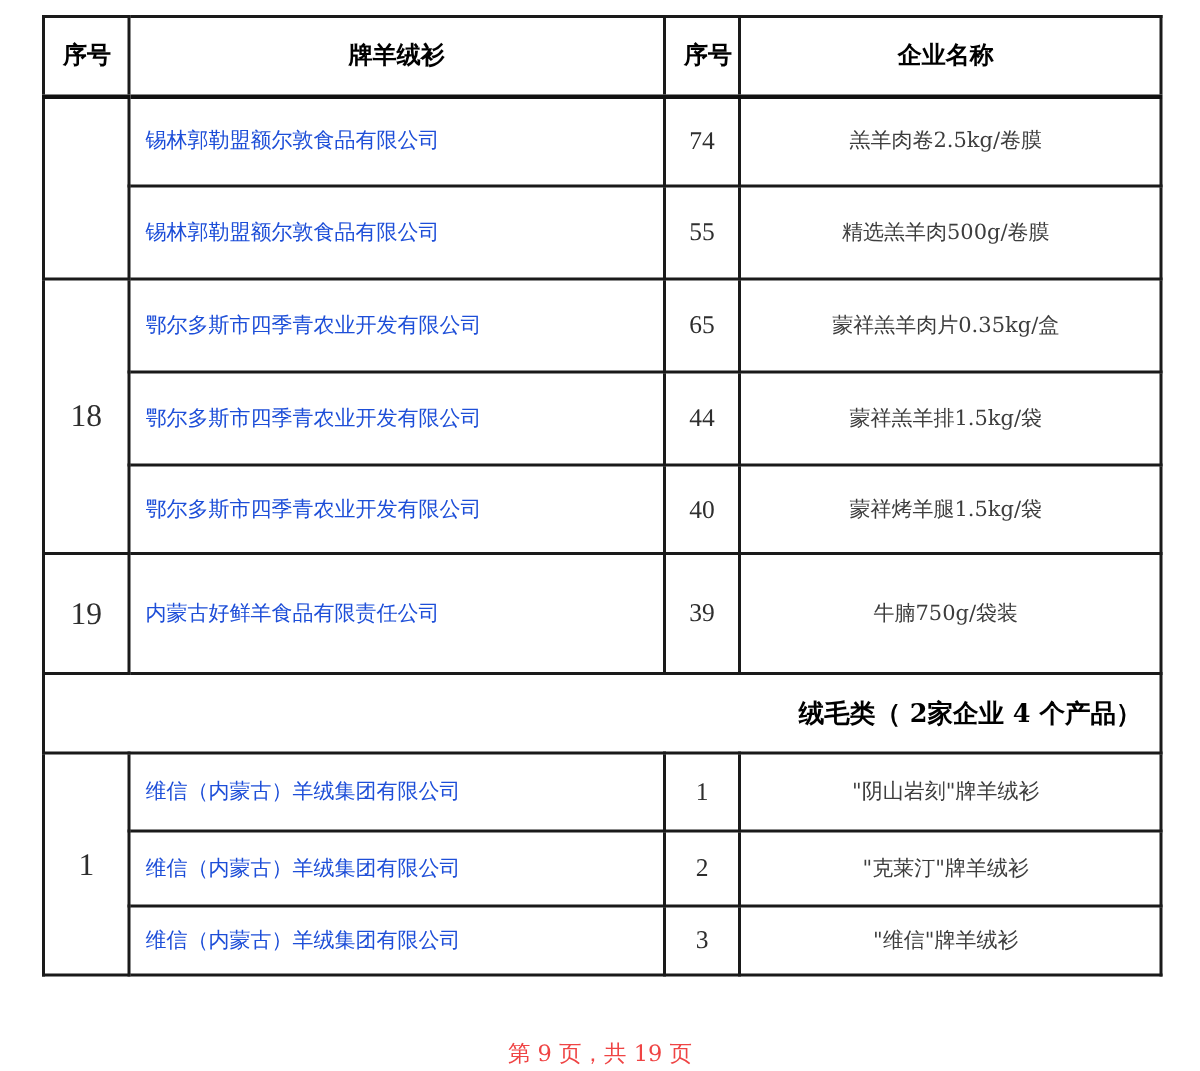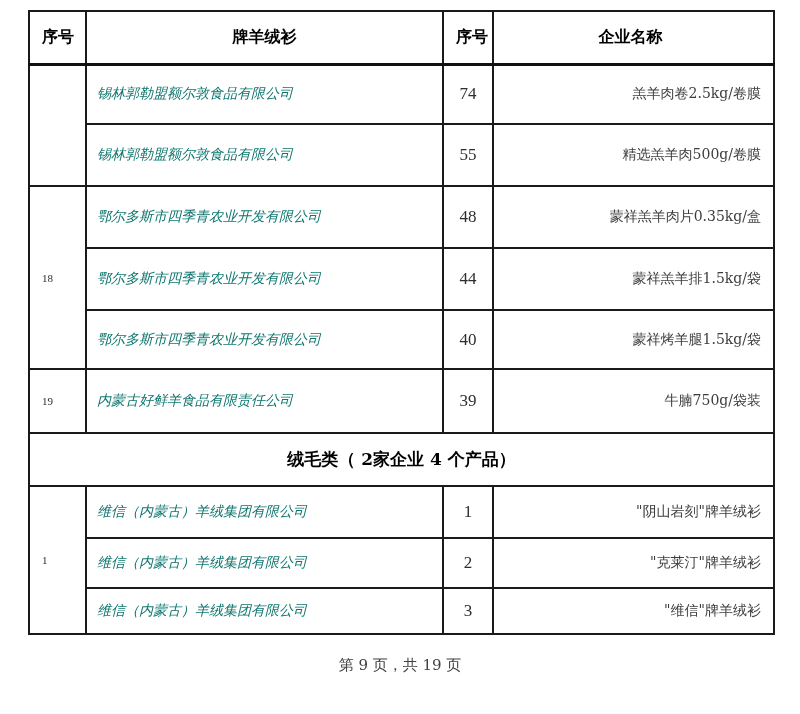--- a/index.html
+++ b/index.html
@@ -36,58 +36,58 @@
     font-weight: bold;
     font-size: 16px;
     color: #000000;
     text-align: center;
   }
   .doc-table th.left-head {
     text-align: left;
     padding-left: 6px;
   }
   td.gno {
-    font-size: 11px;
+    text-align: center;
+    font-size: 21px;
     color: #2e2e2e;
     font-family: "Liberation Serif", "DejaVu Serif", serif;
   }
   td.pno {
     text-align: center;
     font-size: 17px;
     color: #2e2e2e;
     font-family: "Liberation Serif", "DejaVu Serif", serif;
     margin-left: 21px;
   }
   td.company {
     font-size: 14px;
-    color: #0f766e;
+    color: #1d4ed8;
     padding-left: 10px;
     text-align: left;
-    font-style: italic;
   }
   td.product {
     font-size: 14px;
     color: #3d3d3d;
     padding-left: 6px;
-    text-align: right;
+    text-align: center;
   }
   tr.section-row td {
-    text-align: center;
+    text-align: right;
     font-weight: bold;
     font-size: 17px;
     color: #000000;
   }
   .footer {
     position: absolute;
     left: 0;
-    top: 656px;
+    top: 693px;
     width: 100%;
     text-align: center;
     font-size: 15px;
-    color: #404040;
+    color: #ef4444;
     font-family: "DejaVu Serif", "Liberation Serif", serif;
   }
 </style>
 </head>
 <body>
 
 <div class="page">
 
   <table class="doc-table">
     <colgroup>
@@ -113,35 +113,35 @@
     </tr>
     <tr style="height:62px">
       <td class="company">锡林郭勒盟额尔敦食品有限公司</td>
       <td class="pno">55</td>
       <td class="product">精选羔羊肉500g/卷膜</td>
     </tr>
 
     <tr style="height:62px">
       <td class="gno" rowspan="3">18</td>
       <td class="company">鄂尔多斯市四季青农业开发有限公司</td>
-      <td class="pno">48</td>
+      <td class="pno">65</td>
       <td class="product">蒙祥羔羊肉片0.35kg/盒</td>
     </tr>
     <tr style="height:62px">
       <td class="company">鄂尔多斯市四季青农业开发有限公司</td>
       <td class="pno">44</td>
       <td class="product">蒙祥羔羊排1.5kg/袋</td>
     </tr>
     <tr style="height:59px">
       <td class="company">鄂尔多斯市四季青农业开发有限公司</td>
       <td class="pno">40</td>
       <td class="product">蒙祥烤羊腿1.5kg/袋</td>
     </tr>
 
-    <tr style="height:64px">
+    <tr style="height:80px">
       <td class="gno">19</td>
       <td class="company">内蒙古好鲜羊食品有限责任公司</td>
       <td class="pno">39</td>
       <td class="product">牛腩750g/袋装</td>
     </tr>
 
     <tr class="section-row" style="height:53px">
       <td colspan="4">绒毛类（ 2家企业 4 个产品）</td>
     </tr>
 

